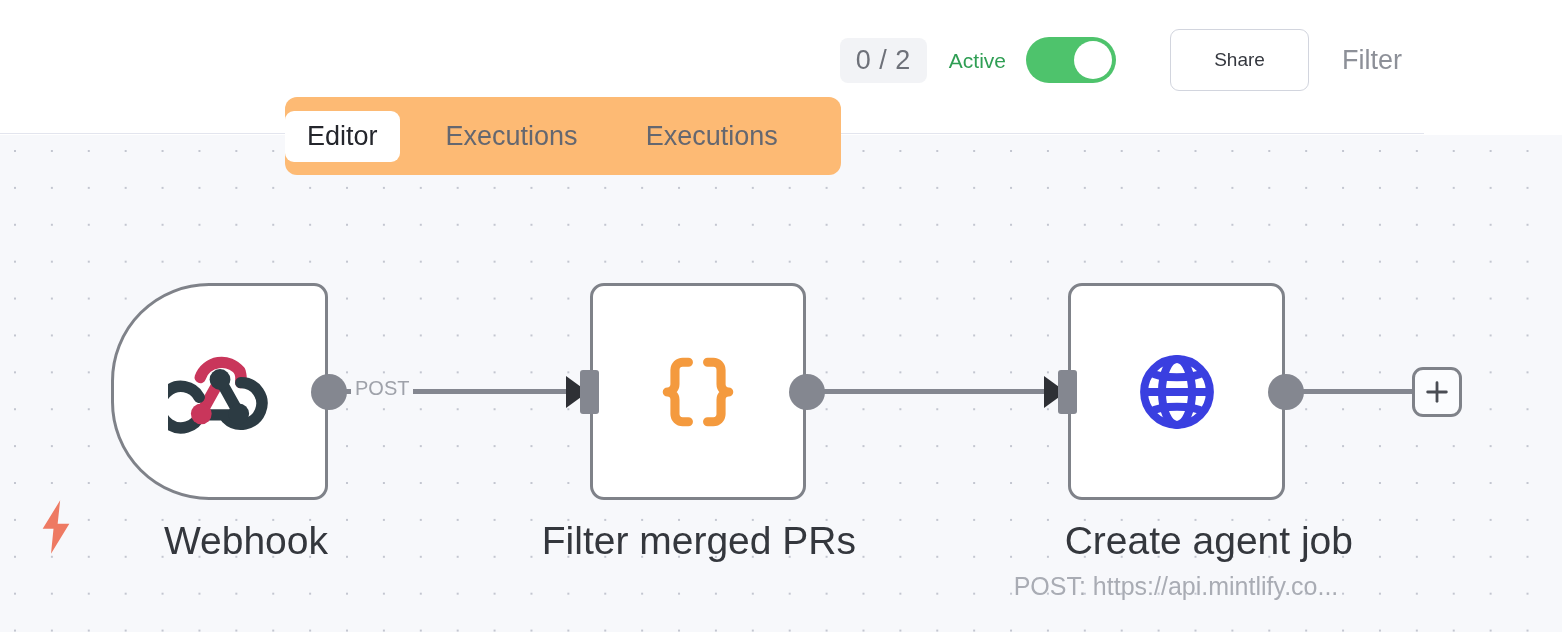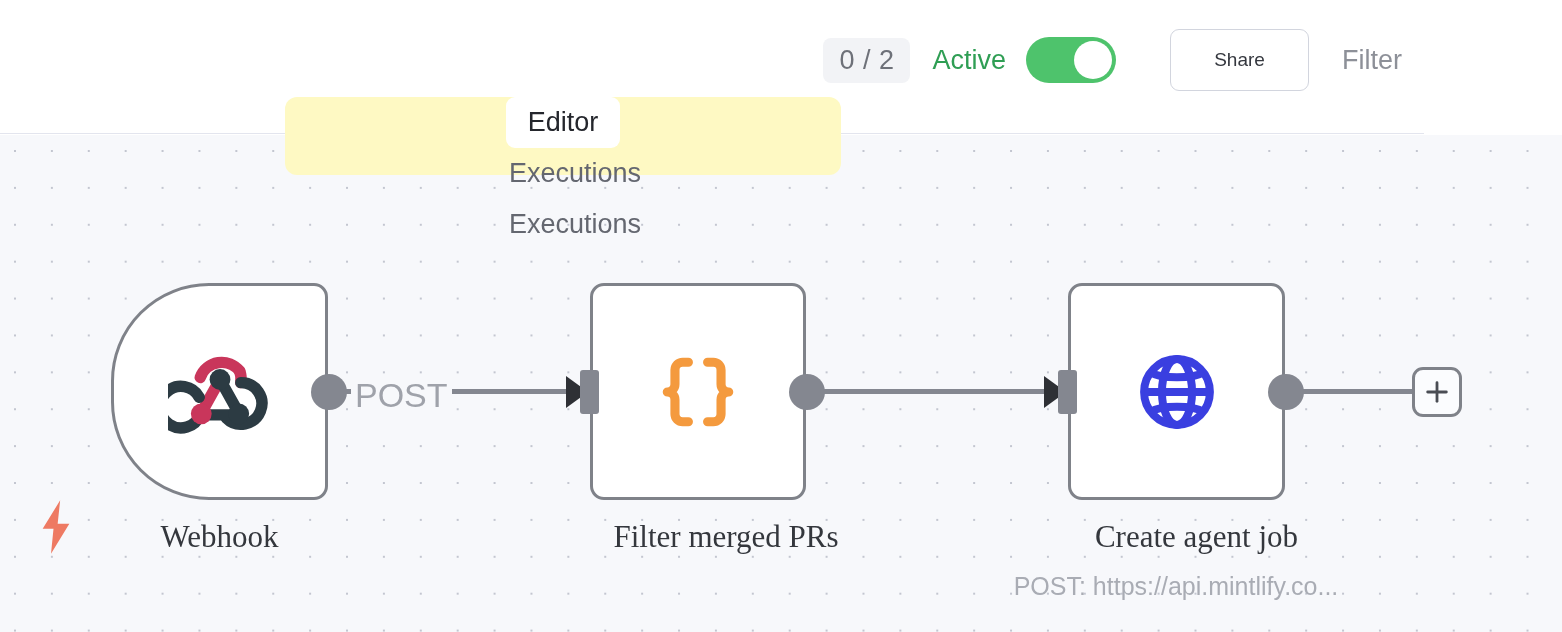--- a/index.html
+++ b/index.html
@@ -32,21 +32,21 @@
     border-radius: 8px;
     padding: 9px 16px;
     font-size: 27px;
     color: #6e7179;
     letter-spacing: 0.5px;
     line-height: 1;
   }
 
   .active-label {
     margin-left: 22px;
-    font-size: 27px;
+    font-size: 21px;
     color: #2f9e54;
     line-height: 1;
   }
 
   .toggle {
     margin-left: 20px;
     width: 90px; height: 46px;
     border-radius: 23px;
     background: #4ec36c;
     position: relative;
@@ -77,26 +77,25 @@
     font-size: 27px;
     color: #8d9098;
     line-height: 1;
   }
 
   
   .tabs {
     position: absolute;
     left: 285px; top: 97px;
     width: 556px; height: 78px;
-    background: #fef9c3;
+    background: #fdba74;
     border-radius: 12px;
     display: flex; align-items: center;
     padding: 0 0;
     z-index: 40;
-    flex-direction: column;
   }
   .tab {
     font-size: 27px;
     color: #646770;
     padding: 12px 22px;
     border-radius: 9px;
     cursor: pointer;
     line-height: 1;
     white-space: nowrap;
   }
@@ -137,29 +136,28 @@
   .node.trigger {
     border-radius: 98px 14px 14px 98px;
   }
 
   #node-webhook { left: 111px; top: 148px; width: 217px; height: 217px; }
   #node-filter  { left: 590px; top: 148px; width: 216px; height: 217px; }
   #node-http    { left: 1068px; top: 148px; width: 217px; height: 217px; }
 
   .node-label {
     position: absolute;
-    text-align: center;
-    font-size: 31px;
+    text-align: right;
+    font-size: 39px;
     color: #34373d;
     white-space: nowrap;
     line-height: 1.1;
-    font-family: Liberation Serif, serif;
   }
   #label-webhook { left: 111px; top: 385px; width: 217px; }
-  #label-filter  { left: 568px; top: 385px; width: 316px; }
+  #label-filter  { left: 540px; top: 385px; width: 316px; }
   #label-http    { left: 1040px; top: 385px; width: 313px; }
 
   .node-sublabel {
     position: absolute;
     text-align: center;
     font-size: 25px;
     color: #a9acb4;
     white-space: nowrap;
     line-height: 1.1;
   }
@@ -187,21 +185,21 @@
   }
   .conn-arrow {
     position: absolute;
     width: 0; height: 0;
     border-top: 16px solid transparent;
     border-bottom: 16px solid transparent;
     border-left: 22px solid #2e3035;
   }
   .conn-label {
     position: absolute;
-    font-size: 34px;
+    font-size: 20px;
     color: #9fa2aa;
     background: #f7f8fb;
     padding: 0 4px;
     line-height: 1;
     white-space: nowrap;
   }
 
   .plus-btn {
     position: absolute;
     left: 1412px; top: 232px;

